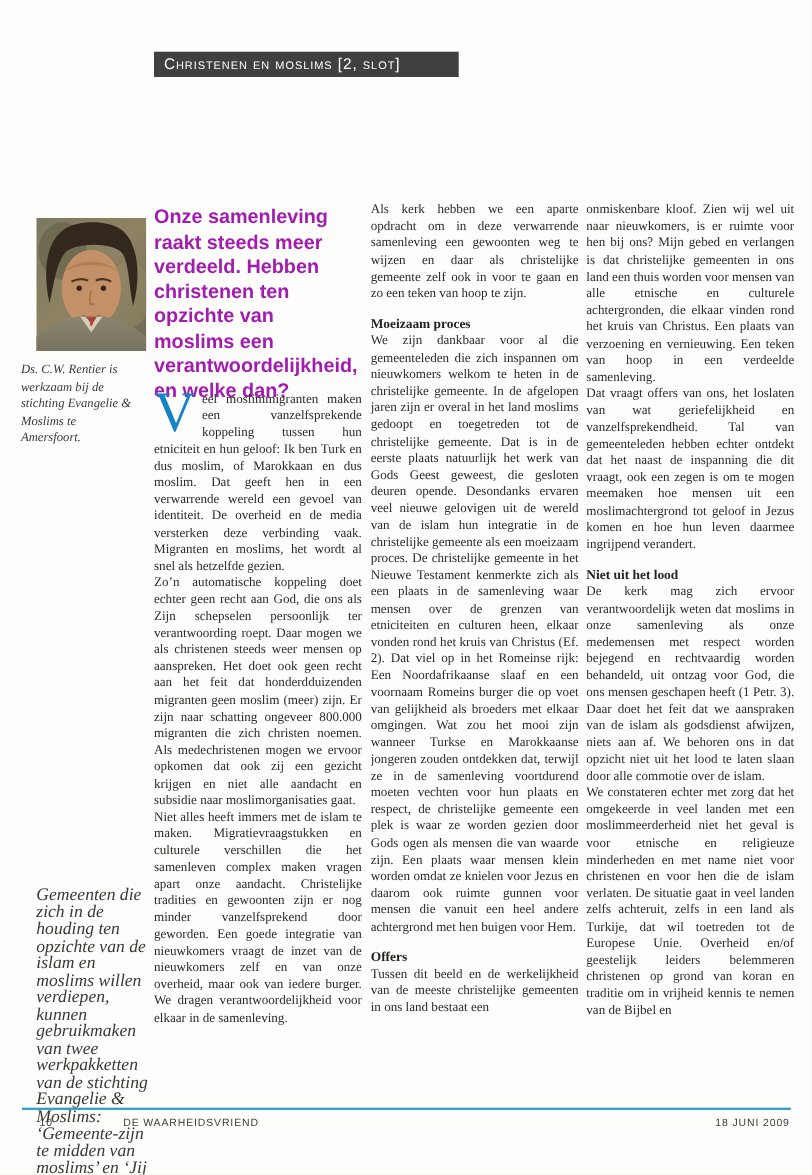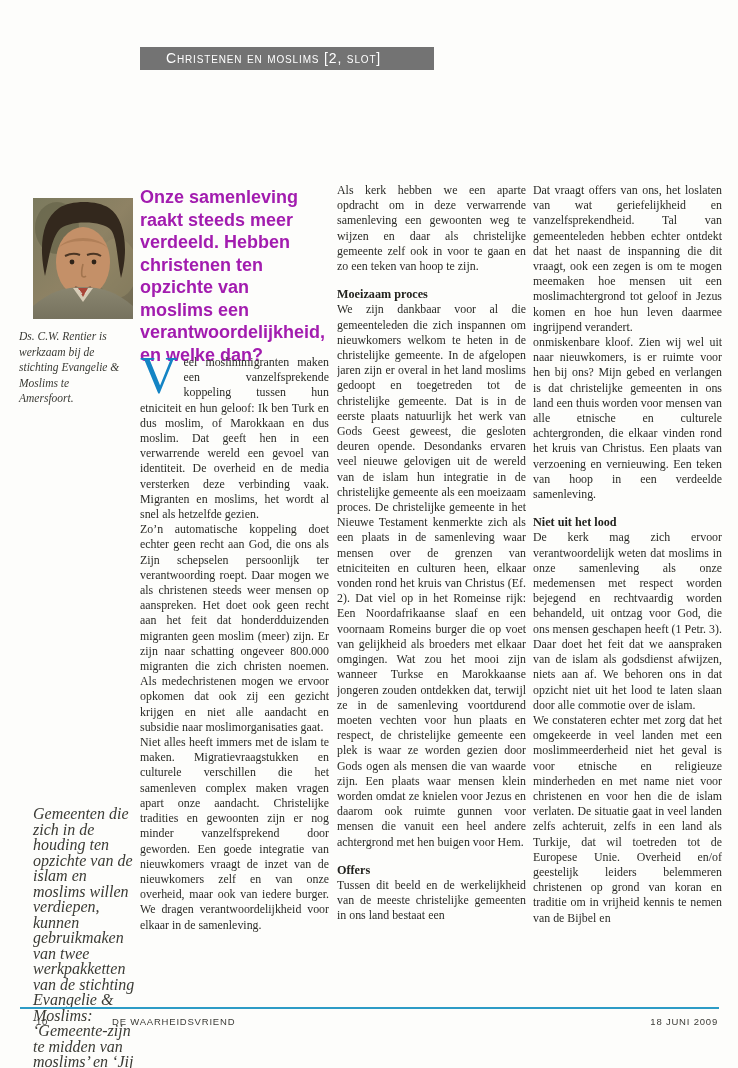--- a/index.html
+++ b/index.html
@@ -10,27 +10,27 @@
     background: #fdfdfb;
     font-family: "Liberation Serif", serif;
     color: #2b2b27;
     overflow: hidden;
   }
 
   
   .banner {
     position: absolute; left: 140px; top: 47px;
     width: 268px; height: 23px;
-    background: #737373;
+    background: #404040;
     color: #ffffff;
     font-family: "Liberation Sans", sans-serif;
     font-variant: small-caps;
     font-size: 14px; line-height: 23px;
     letter-spacing: 0.06em;
-    padding-left: 26px;
+    padding-left: 9px;
   }
   .title {
     position: absolute; left: 137px; top: 98px;
     margin: 0;
     font-family: "Liberation Sans", sans-serif;
     font-size: 37px; font-weight: bold;
     letter-spacing: -0.5px;
     color: #1c1c19;
     white-space: nowrap;
   }
@@ -167,22 +167,22 @@
 
   <div class="col col2">
     <p>Als kerk hebben we een aparte opdracht om in deze verwarrende samenleving een gewoonten weg te wijzen en daar als christelijke gemeente zelf ook in voor te gaan en zo een teken van hoop te zijn.</p>
     <h2>Moeizaam proces</h2>
     <p>We zijn dankbaar voor al die gemeenteleden die zich inspannen om nieuwkomers welkom te heten in de christelijke gemeente. In de afgelopen jaren zijn er overal in het land moslims gedoopt en toegetreden tot de christelijke gemeente. Dat is in de eerste plaats natuurlijk het werk van Gods Geest geweest, die gesloten deuren opende. Desondanks ervaren veel nieuwe gelovigen uit de wereld van de islam hun integratie in de christelijke gemeente als een moeizaam proces. De christelijke gemeente in het Nieuwe Testament kenmerkte zich als een plaats in de samenleving waar mensen over de grenzen van etniciteiten en culturen heen, elkaar vonden rond het kruis van Christus (Ef. 2). Dat viel op in het Romeinse rijk: Een Noordafrikaanse slaaf en een voornaam Romeins burger die op voet van gelijkheid als broeders met elkaar omgingen. Wat zou het mooi zijn wanneer Turkse en Marokkaanse jongeren zouden ontdekken dat, terwijl ze in de samenleving voortdurend moeten vechten voor hun plaats en respect, de christelijke gemeente een plek is waar ze worden gezien door Gods ogen als mensen die van waarde zijn. Een plaats waar mensen klein worden omdat ze knielen voor Jezus en daarom ook ruimte gunnen voor mensen die vanuit een heel andere achtergrond met hen buigen voor Hem.</p>
     <h2>Offers</h2>
     <p>Tussen dit beeld en de werkelijkheid van de meeste christelijke gemeenten in ons land bestaat een</p>
   </div>
 
   <div class="col col3">
+    <p>onmiskenbare kloof. Zien wij wel uit naar nieuwkomers, is er ruimte voor hen bij ons? Mijn gebed en verlangen is dat christelijke gemeenten in ons land een thuis worden voor mensen van alle etnische en culturele achtergronden, die elkaar vinden rond het kruis van Christus. Een plaats van verzoening en vernieuwing. Een teken van hoop in een verdeelde samenleving.</p>
     <p>Dat vraagt offers van ons, het loslaten van wat geriefelijkheid en vanzelfsprekendheid. Tal van gemeenteleden hebben echter ontdekt dat het naast de inspanning die dit vraagt, ook een zegen is om te mogen meemaken hoe mensen uit een moslimachtergrond tot geloof in Jezus komen en hoe hun leven daarmee ingrijpend verandert.</p>
-    <p>onmiskenbare kloof. Zien wij wel uit naar nieuwkomers, is er ruimte voor hen bij ons? Mijn gebed en verlangen is dat christelijke gemeenten in ons land een thuis worden voor mensen van alle etnische en culturele achtergronden, die elkaar vinden rond het kruis van Christus. Een plaats van verzoening en vernieuwing. Een teken van hoop in een verdeelde samenleving.</p>
     <h2>Niet uit het lood</h2>
     <p>De kerk mag zich ervoor verantwoordelijk weten dat moslims in onze samenleving als onze medemensen met respect worden bejegend en rechtvaardig worden behandeld, uit ontzag voor God, die ons mensen geschapen heeft (1 Petr. 3). Daar doet het feit dat we aanspraken van de islam als godsdienst afwijzen, niets aan af. We behoren ons in dat opzicht niet uit het lood te laten slaan door alle commotie over de islam.</p>
     <p>We constateren echter met zorg dat het omgekeerde in veel landen met een moslimmeerderheid niet het geval is voor etnische en religieuze minderheden en met name niet voor christenen en voor hen die de islam verlaten. De situatie gaat in veel landen zelfs achteruit, zelfs in een land als Turkije, dat wil toetreden tot de Europese Unie. Overheid en/of geestelijk leiders belemmeren christenen op grond van koran en traditie om in vrijheid kennis te nemen van de Bijbel en</p>
   </div>
 
   <div class="footer-line"></div>
   <span class="footer-text footer-page">10</span>
   <span class="footer-text footer-mag">DE WAARHEIDSVRIEND</span>
   <span class="footer-text footer-date">18 JUNI 2009</span>
 

